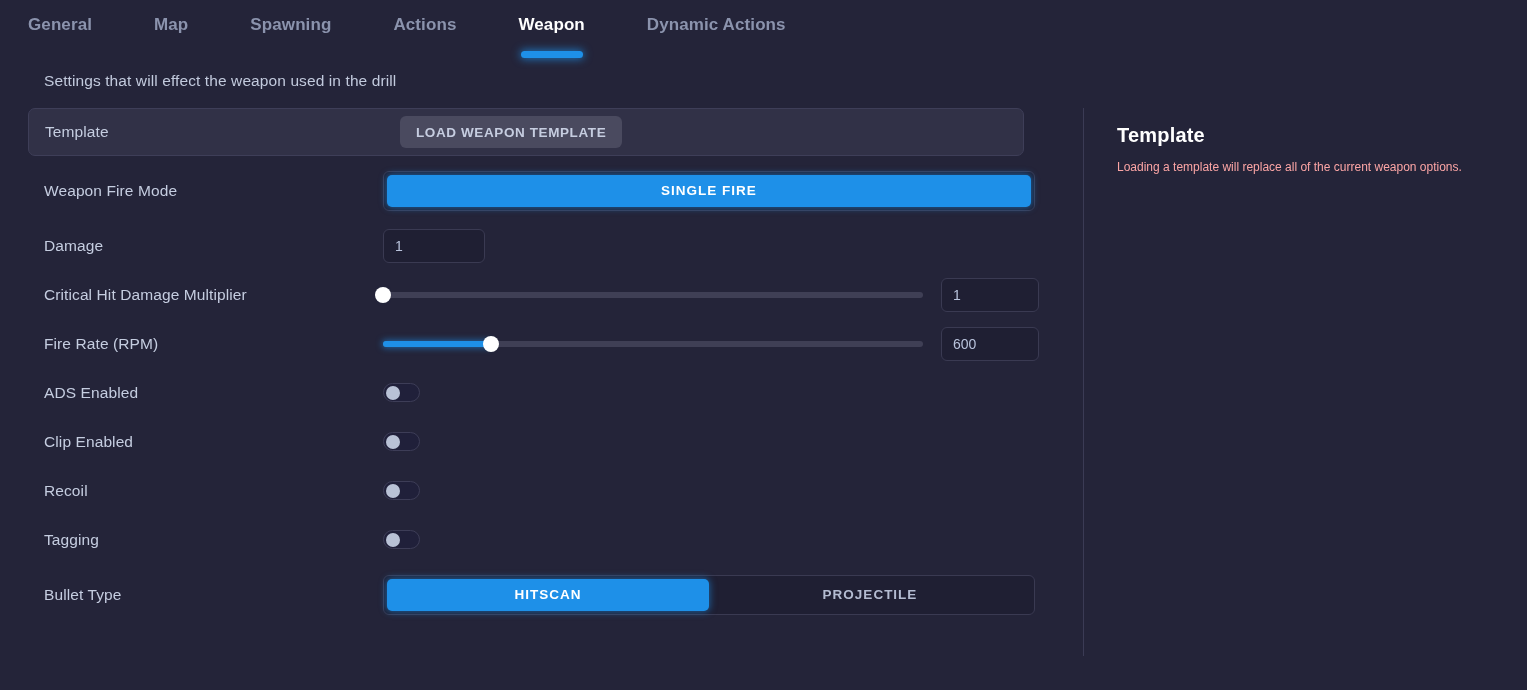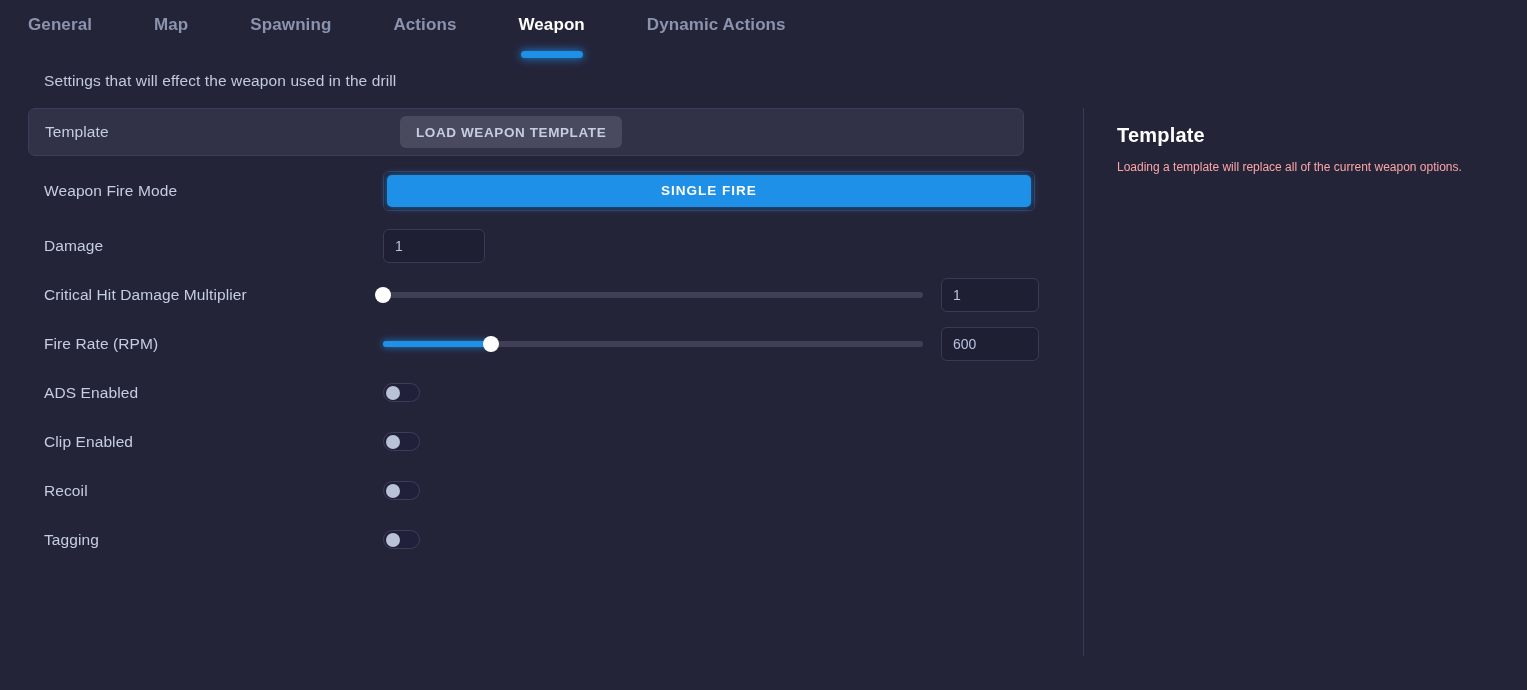--- a/index.html
+++ b/index.html
@@ -352,20 +352,29 @@
       <div class="row-label">Tagging</div>
       <div class="row-control">
         <div class="toggle">
           <div class="knob"></div>
         </div>
       </div>
     </div>
 
     <div class="spacer-6"></div>
 
+    <div class="row">
+      <div class="row-label">Bullet Type</div>
+      <div class="row-control">
+        <div class="segmented">
+          <div class="seg active">HITSCAN</div>
+          <div class="seg">PROJECTILE</div>
+        </div>
+      </div>
+    </div>
 
   </div>
 
   <div class="divider"></div>
 
   <div class="side-col">
     <div class="side-title">Template</div>
     <div class="side-text">Loading a template will replace all of the current weapon options.</div>
   </div>
 

